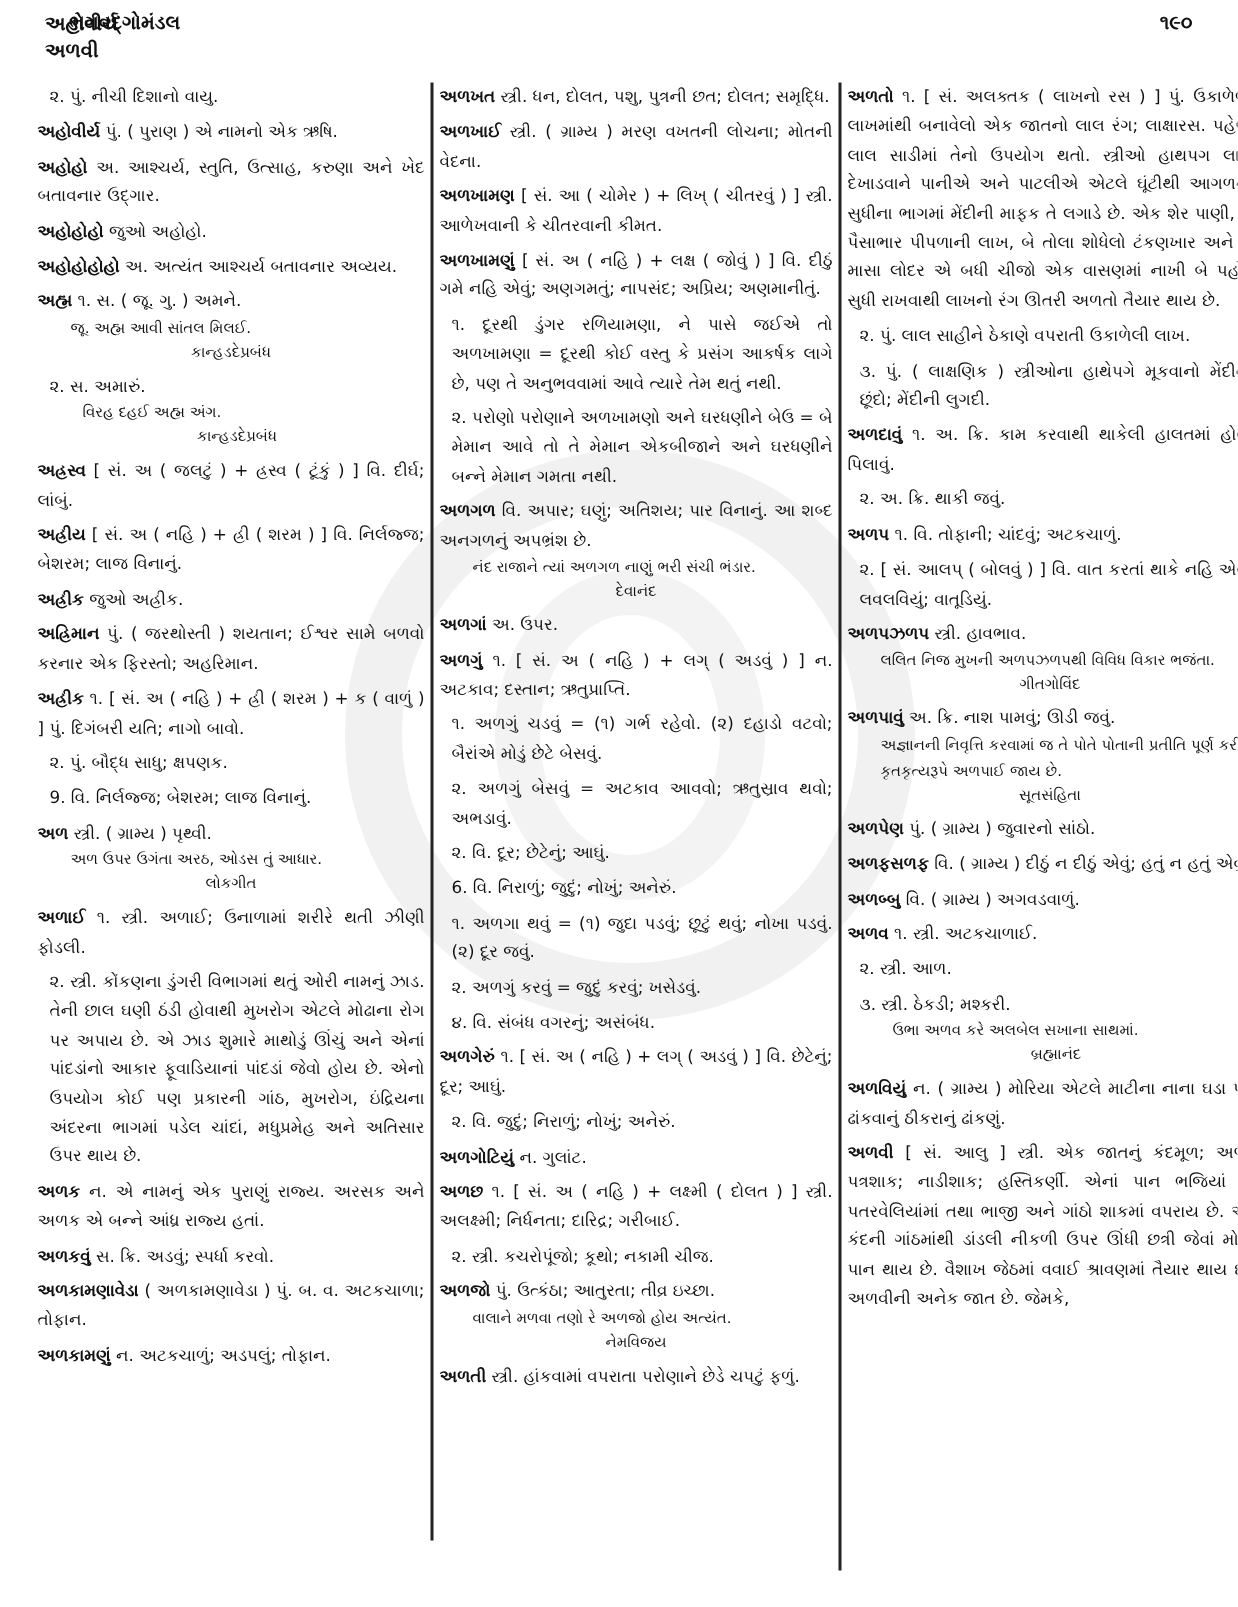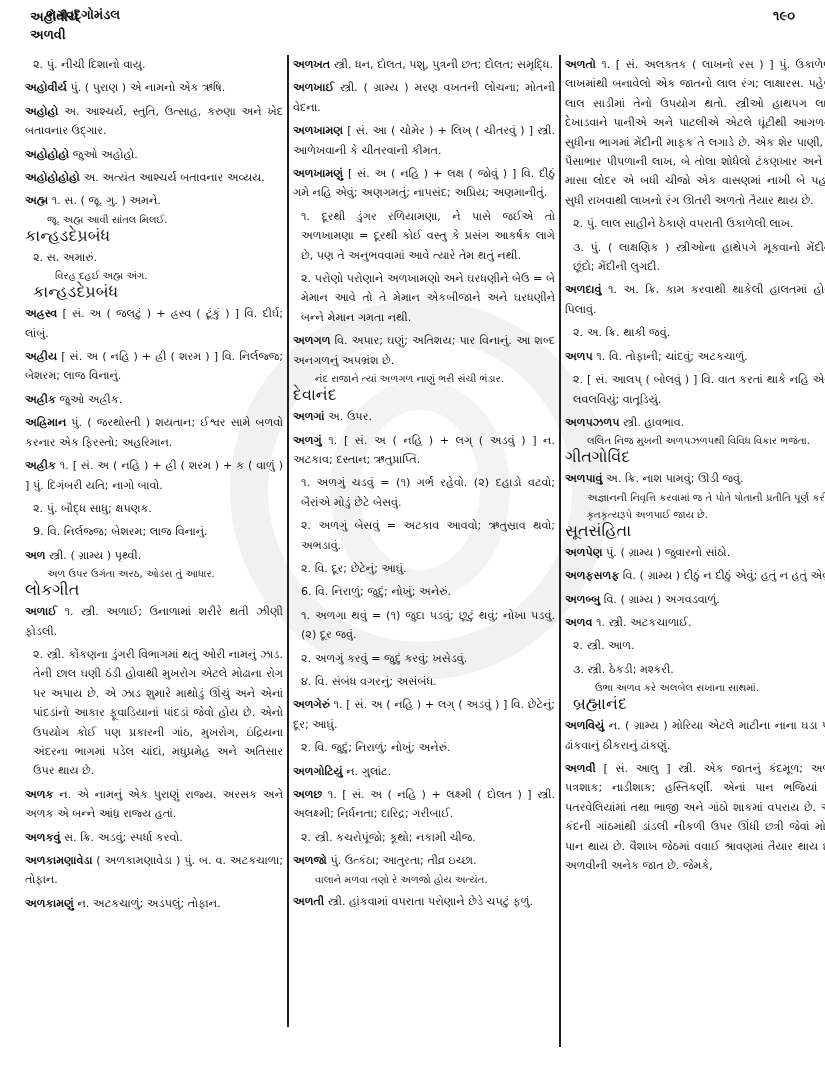--- a/index.html
+++ b/index.html
@@ -29,21 +29,21 @@
   .c1 { left:0; width:258px; }
   .c2 { left:268px; width:262px; }
   .c3 { left:540px; width:270px; }
   .rule { position:absolute; top:0; width:1.5px; background:#222; }
   .r1 { left:262px; height:972px; }
   .r2 { left:534px; height:992px; }
   .entry { font-size:11.2px; line-height:19.4px; margin-bottom:4px; text-align:justify; }
   .hw { font-weight:bold; }
   .sub { padding-left:8px; }
   .quote { font-size:10px; padding-left:22px; line-height:17px; }
-  .src { text-align:left; font-size:16px; line-height:16px; }
+  .src { text-align:center; font-size:10px; line-height:16px; }
 </style>
 </head>
 <body>
 
 <div class="watermark"></div>
 <div class="watermark2"></div>
 
 <div class="header">
   <div class="left">
     <div>અહોવીર્ય</div>
@@ -93,21 +93,21 @@
       <div class="entry sub"><span>૨. વિ. દૂર; છેટેનું; આઘું.</span></div>
       <div class="entry sub"><span>6. વિ. નિરાળું; જુદું; નોખું; અનેરું.</span></div>
       <div class="entry sub"><span>૧. અળગા થવું = (૧) જુદા પડવું; છૂટું થવું; નોખા પડવું. (૨) દૂર જવું.</span></div>
       <div class="entry sub"><span>૨. અળગું કરવું = જુદું કરવું; ખસેડવું.</span></div>
       <div class="entry sub"><span>૪. વિ. સંબંધ વગરનું; અસંબંધ.</span></div>
       <div class="entry"><span class="hw">અળગેરું</span> <span>૧. [ સં. અ ( નહિ ) + લગ્ ( અડવું ) ] વિ. છેટેનું; દૂર; આઘું.</span></div>
       <div class="entry sub"><span>૨. વિ. જુદું; નિરાળું; નોખું; અનેરું.</span></div>
       <div class="entry"><span class="hw">અળગોટિયું</span> <span>ન. ગુલાંટ.</span></div>
       <div class="entry"><span class="hw">અળછ</span> <span>૧. [ સં. અ ( નહિ ) + લક્ષ્મી ( દોલત ) ] સ્ત્રી. અલક્ષ્મી; નિર્ધનતા; દારિદ્ર; ગરીબાઈ.</span></div>
       <div class="entry sub"><span>૨. સ્ત્રી. કચરોપૂંજો; કૂથો; નકામી ચીજ.</span></div>
-      <div class="entry"><span class="hw">અળજો</span> <span>પું. ઉત્કંઠા; આતુરતા; તીવ્ર ઇચ્છા.</span><div class="quote">વાલાને મળવા તણો રે અળજો હોય અત્યંત.</div></div>
+      <div class="entry"><span class="hw">અળજો</span> <span>પું. ઉત્કંઠા; આતુરતા; તીવ્ર ઇચ્છા.</span><div class="quote">વાલાને મળવા તણો રે અળજો હોય અત્યંત.</div><div class="src">નેમવિજય</div></div>
       <div class="entry"><span class="hw">અળતી</span> <span>સ્ત્રી. હાંકવામાં વપરાતા પરોણાને છેડે ચપટું ફળું.</span></div>
     </div>
   <div class="rule r2"></div>
   <div class="col c3" id="col2">
       <div class="entry"><span class="hw">અળતો</span> <span>૧. [ સં. અલક્તક ( લાખનો રસ ) ] પું. ઉકાળેલી લાખમાંથી બનાવેલો એક જાતનો લાલ રંગ; લાક્ષારસ. પહેલાં લાલ સાડીમાં તેનો ઉપયોગ થતો. સ્ત્રીઓ હાથપગ લાલ દેખાડવાને પાનીએ અને પાટલીએ એટલે ઘૂંટીથી આગળનાં સુધીના ભાગમાં મેંદીની માફક તે લગાડે છે. એક શેર પાણી, ૭ પૈસાભાર પીપળાની લાખ, બે તોલા શોધેલો ટંકણખાર અને ૭ માસા લોદર એ બધી ચીજો એક વાસણમાં નાખી બે પહોર સુધી રાખવાથી લાખનો રંગ ઊતરી અળતો તૈયાર થાય છે.</span></div>
       <div class="entry sub"><span>૨. પું. લાલ સાહીને ઠેકાણે વપરાતી ઉકાળેલી લાખ.</span></div>
       <div class="entry sub"><span>૩. પું. ( લાક્ષણિક ) સ્ત્રીઓના હાથેપગે મૂકવાનો મેંદીનો છૂંદો; મેંદીની લુગદી.</span></div>
       <div class="entry"><span class="hw">અળદાવું</span> <span>૧. અ. ક્રિ. કામ કરવાથી થાકેલી હાલતમાં હોવું; પિલાવું.</span></div>
       <div class="entry sub"><span>૨. અ. ક્રિ. થાકી જવું.</span></div>
       <div class="entry"><span class="hw">અળપ</span> <span>૧. વિ. તોફાની; ચાંદવું; અટકચાળું.</span></div>

